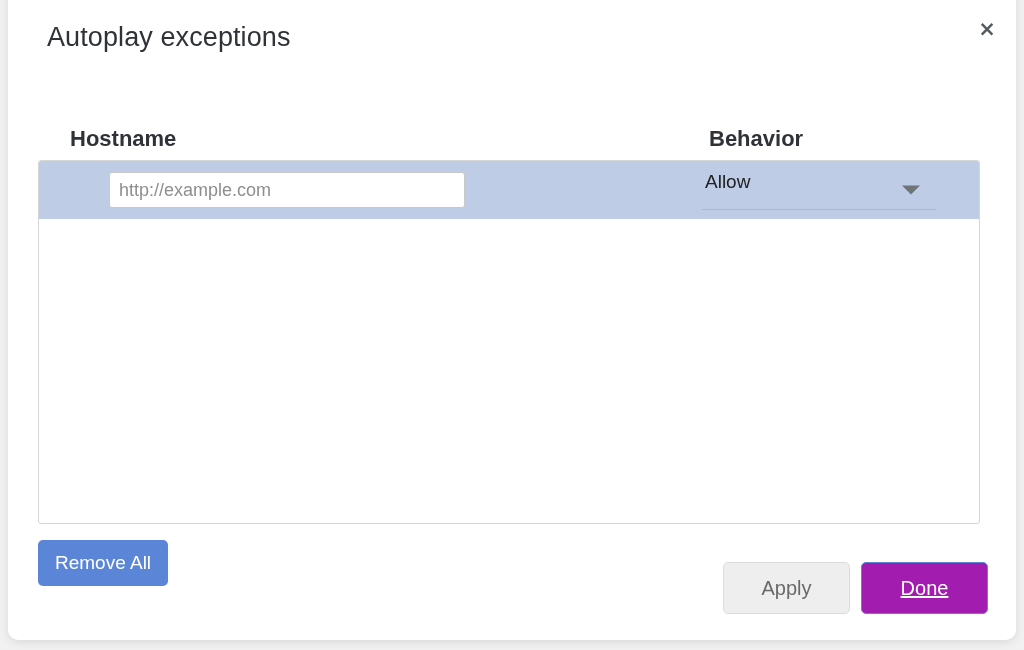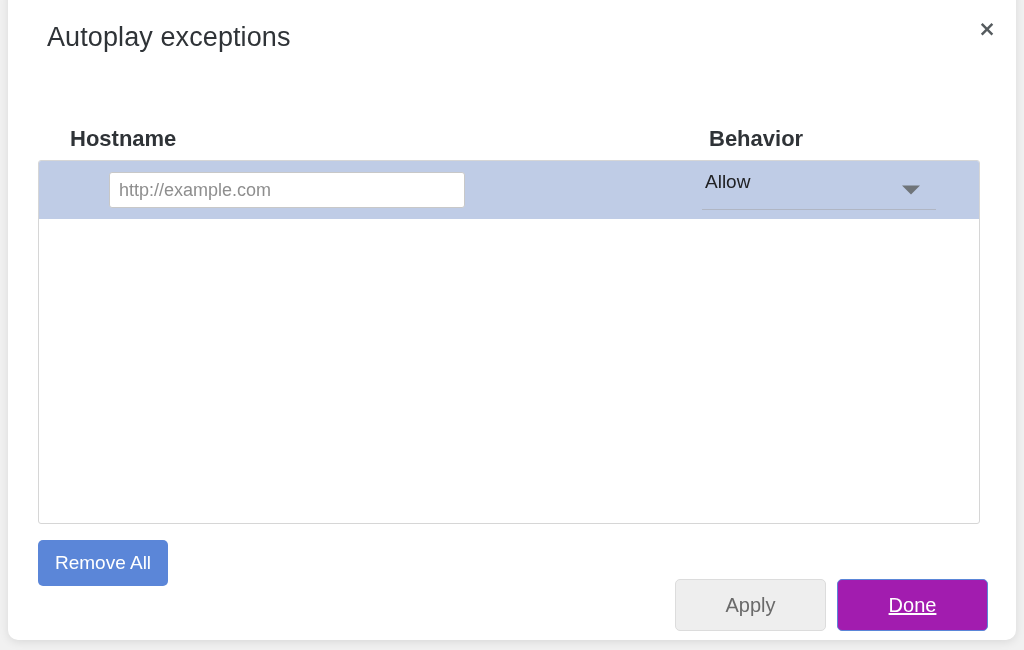--- a/index.html
+++ b/index.html
@@ -172,29 +172,28 @@
     position: absolute;
     right: 28px;
     top: 576px;
     display: flex;
     align-items: center;
     gap: 11px;
   }
   .action-button {
     height: 50px;
     min-width: 93px;
-    padding: 0 28px;
+    padding: 0 16px;
     display: flex;
     align-items: center;
     justify-content: center;
     font-size: 20px;
     border-radius: 5px;
     cursor: pointer;
     font-family: "Liberation Sans", sans-serif;
-    margin-top: 17px;
   }
   #apply-button {
     background: #eeeeee;
     color: #6a6a6a;
     border: 1px solid #dcdcdc;
   }
   #done-button {
     background: #a21caf;
     color: #ffffff;
     border: 1px solid #5b86d8;

